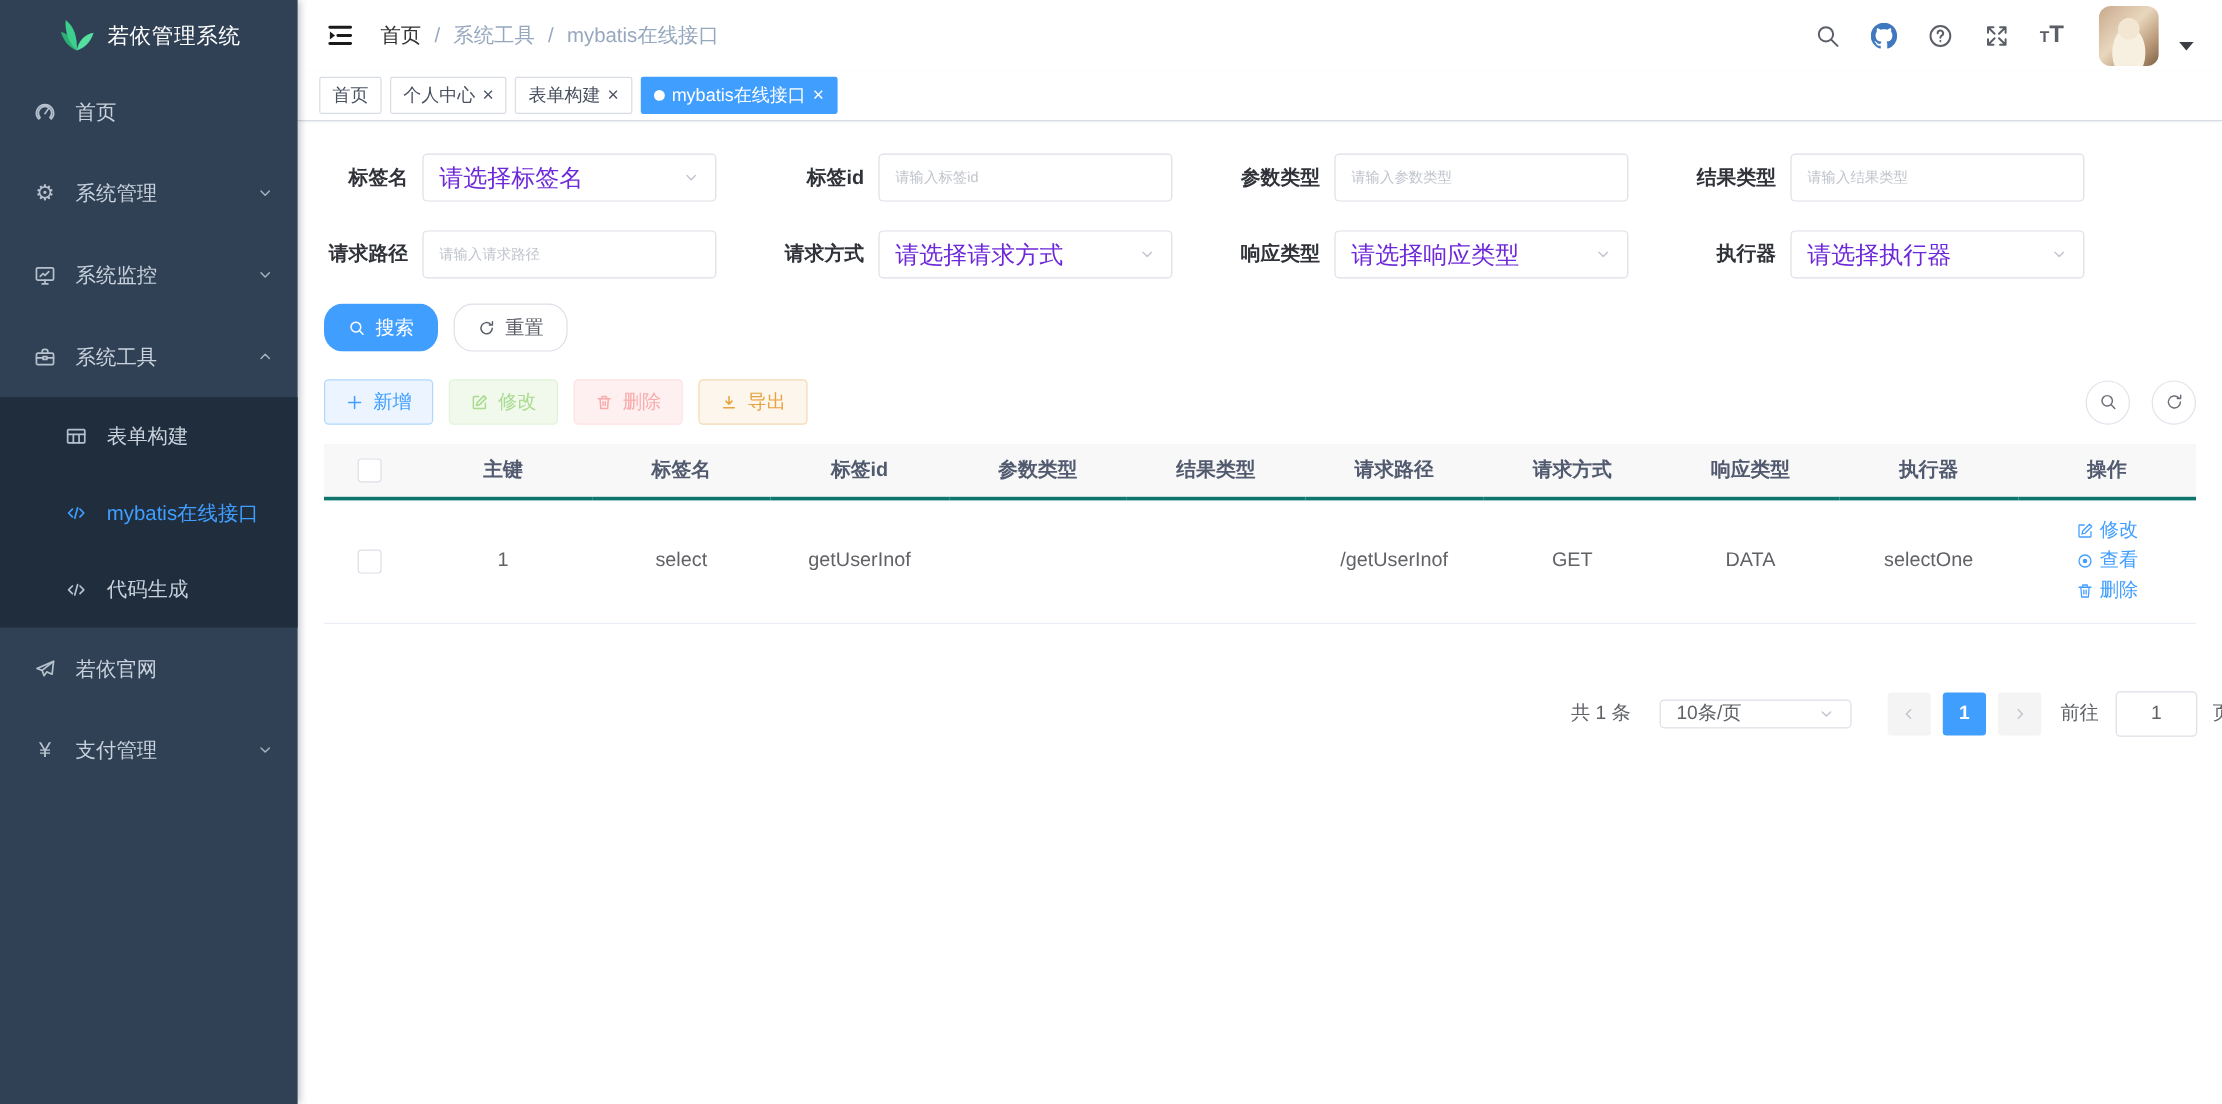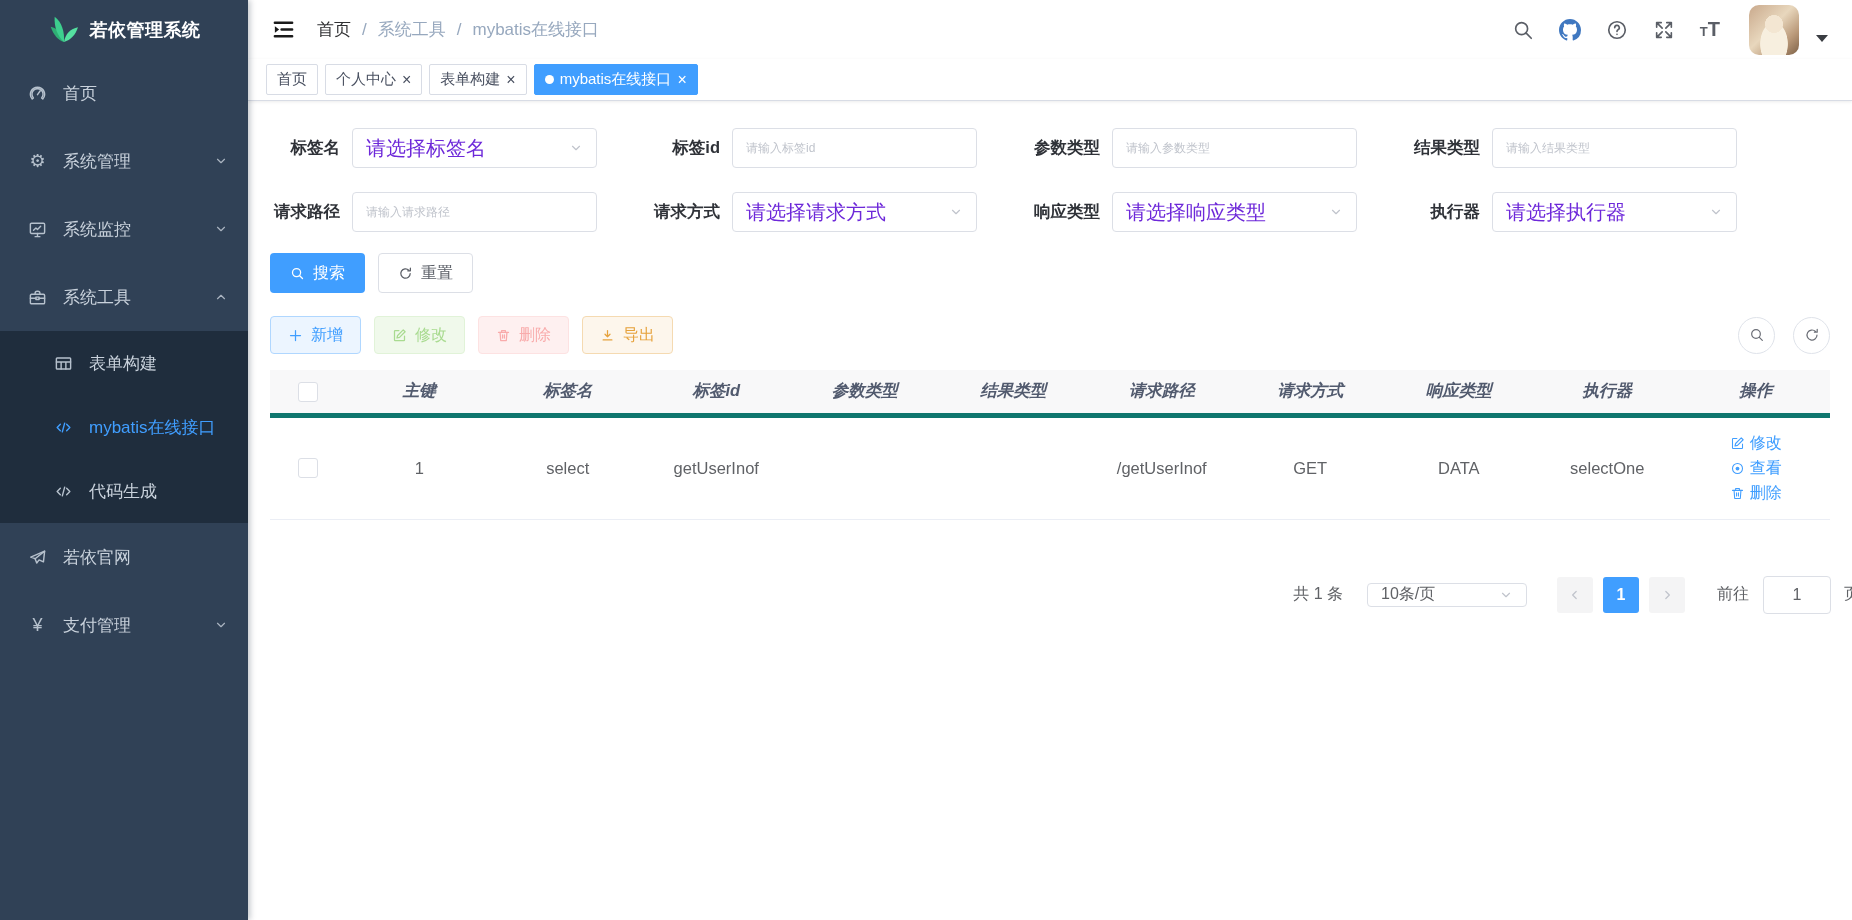--- a/index.html
+++ b/index.html
@@ -4,21 +4,21 @@
 <style>
   * { margin:0; padding:0; box-sizing:border-box; }
   html,body { width:1852px; height:920px; overflow:hidden; background:#fff;
     font-family:"Liberation Sans","DejaVu Sans",sans-serif; }
   body { position:relative; color:#606266; }
 
   
   .sidebar { position:absolute; left:0; top:0; width:248px; height:920px;
     background:#304156; z-index:20; box-shadow:2px 0 6px rgba(0,21,41,.25); }
   .logo { height:59px; display:flex; align-items:center; justify-content:center; gap:10px; }
-  .logo-text { color:#fff; font-weight:bold; font-size:18px; letter-spacing:.5px; }
+  .logo-text { color:#fff; font-weight:normal; font-size:18px; letter-spacing:.5px; }
   .menu-item { height:68px; display:flex; align-items:center; padding:0 20px 0 28px;
     color:#c9d2dc; font-size:17px; cursor:pointer; }
   .menu-item .mi { width:19px; height:19px; margin-right:16px; flex:none; stroke:#b6c1cd; fill:none;
     stroke-width:1.8; stroke-linecap:round; stroke-linejoin:round; }
   .menu-item .mi-glyph { width:19px; margin-right:16px; flex:none; color:#b6c1cd; font-size:18px;
     text-align:center; line-height:1; }
   .menu-item .chev { margin-left:auto; width:14px; height:14px; stroke:#aab4c0; fill:none;
     stroke-width:2; stroke-linecap:round; stroke-linejoin:round; flex:none; }
   .submenu { background:#1f2d3d; }
   .submenu .menu-item { height:64px; padding-left:54px; }
@@ -65,21 +65,21 @@
   .fcontrol { flex:1; height:40px; border:1px solid #dcdfe6; border-radius:4px; background:#fff;
     display:flex; align-items:center; padding:0 13px; cursor:pointer; }
   .fcontrol input { border:none; outline:none; width:100%; font-size:12px; color:#606266;
     font-family:inherit; background:transparent; }
   .fcontrol input::placeholder { color:#c0c4cc; }
   .fcontrol .ph { color:#6d28d9; font-size:20px; }
   .chev-s { width:14px; height:14px; stroke:#c0c4cc; fill:none; stroke-width:2;
     stroke-linecap:round; stroke-linejoin:round; margin-left:auto; flex:none; }
 
   .btns-row { margin-top:21px; display:flex; gap:13px; }
-  .btn { height:40px; padding:0 19px; border-radius:4px; font-size:16px; display:flex;
+  .btn { height:40px; padding:0 19px; border-radius:16px; font-size:16px; display:flex;
     align-items:center; gap:8px; cursor:pointer; border:1px solid transparent; font-family:inherit; }
   .btn svg { width:15px; height:15px; fill:none; stroke:currentColor; stroke-width:2;
     stroke-linecap:round; stroke-linejoin:round; }
   .btn-search { background:#409eff; color:#fff; }
   .btn-reset { background:#fff; color:#5a5e66; border-color:#dcdfe6; }
 
   
   .toolbar { margin-top:23px; display:flex; align-items:center; gap:13px; }
   .tbtn { height:38px; padding:0 17px; border-radius:4px; border:1px solid; font-size:16px;
     display:flex; align-items:center; gap:8px; cursor:pointer; font-family:inherit; }
@@ -92,42 +92,42 @@
   .tool-circles { margin-left:auto; display:flex; gap:18px; }
   .circle-btn { width:37px; height:37px; border-radius:50%; border:1px solid #dfe3ea;
     display:flex; align-items:center; justify-content:center; cursor:pointer; background:#fff; }
   .circle-btn svg { width:16px; height:16px; stroke:#6b6e76; fill:none; stroke-width:1.8;
     stroke-linecap:round; stroke-linejoin:round; }
 
   
   .table-wrap { margin-top:16px; }
   table { width:100%; border-collapse:collapse; table-layout:fixed; }
   th { background:#f8f8f9; color:#515a6e; font-weight:bold; font-size:16.5px; height:45px;
-    text-align:center; border-bottom:5px solid #0f766e;font-style:italic; }
+    text-align:center; border-bottom:3px solid #0f766e; }
   td { height:104px; text-align:center; font-size:16.5px; color:#606266;
     border-bottom:1px solid #ebeef5; background:#fff; }
   .cbx { width:20px; height:20px; border:1px solid #dcdfe6; border-radius:3px; background:#fff;
     display:inline-block; vertical-align:middle; cursor:pointer; }
   .ops { display:flex; flex-direction:column; align-items:center; gap:4px; }
   .op-link { color:#409eff; font-size:16px; display:flex; align-items:center; gap:5px; cursor:pointer; }
   .op-link svg { width:15px; height:15px; stroke:#409eff; fill:none; stroke-width:1.7;
     stroke-linecap:round; stroke-linejoin:round; }
 
   
   .pagination { margin-top:56px; display:flex; align-items:center; justify-content:flex-end;
     font-size:16px; color:#606266; white-space:nowrap; }
   .pg-total { margin-right:24px; }
   .pg-size { width:160px; height:24px; border:1px solid #dcdfe6; border-radius:4px;
     display:flex; align-items:center; padding:0 13px; cursor:pointer; margin-right:10px; }
   .pbtn { width:36px; height:36px; border-radius:3px; background:#f4f4f5; margin-left:10px;
     display:flex; align-items:center; justify-content:center; cursor:pointer; }
   .pbtn svg { width:14px; height:14px; stroke:#c0c4cc; fill:none; stroke-width:2.2;
     stroke-linecap:round; stroke-linejoin:round; }
   .pbtn.cur { background:#409eff; color:#fff; font-weight:bold; font-size:16px; }
-  .pg-goto { margin-left:32px;text-align:center; }
+  .pg-goto { margin-left:16px;text-align:center; }
   .pg-input { width:68px; height:38px; border:1px solid #dcdfe6; border-radius:4px; margin-left:14px;
     display:flex; align-items:center; justify-content:center; color:#606266; cursor:text; }
   .pg-unit { margin-left:13px; margin-right:-30px; }
 </style>
 </head>
 <body>
 
 <aside class="sidebar">
   <div class="logo">
     <svg width="32" height="32" viewBox="0 0 48 48">

